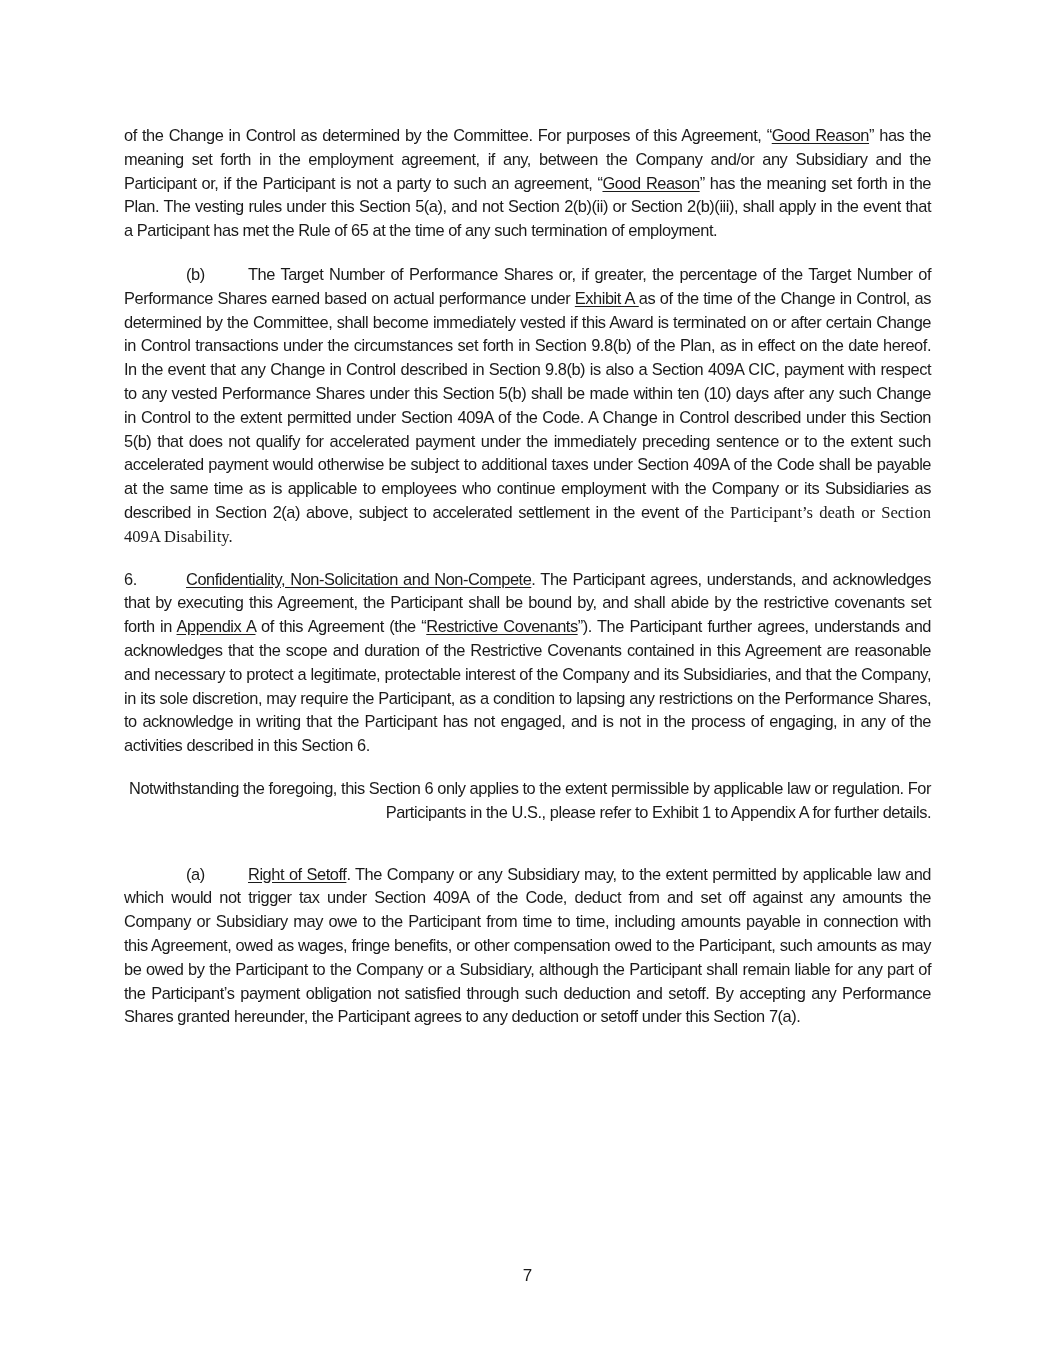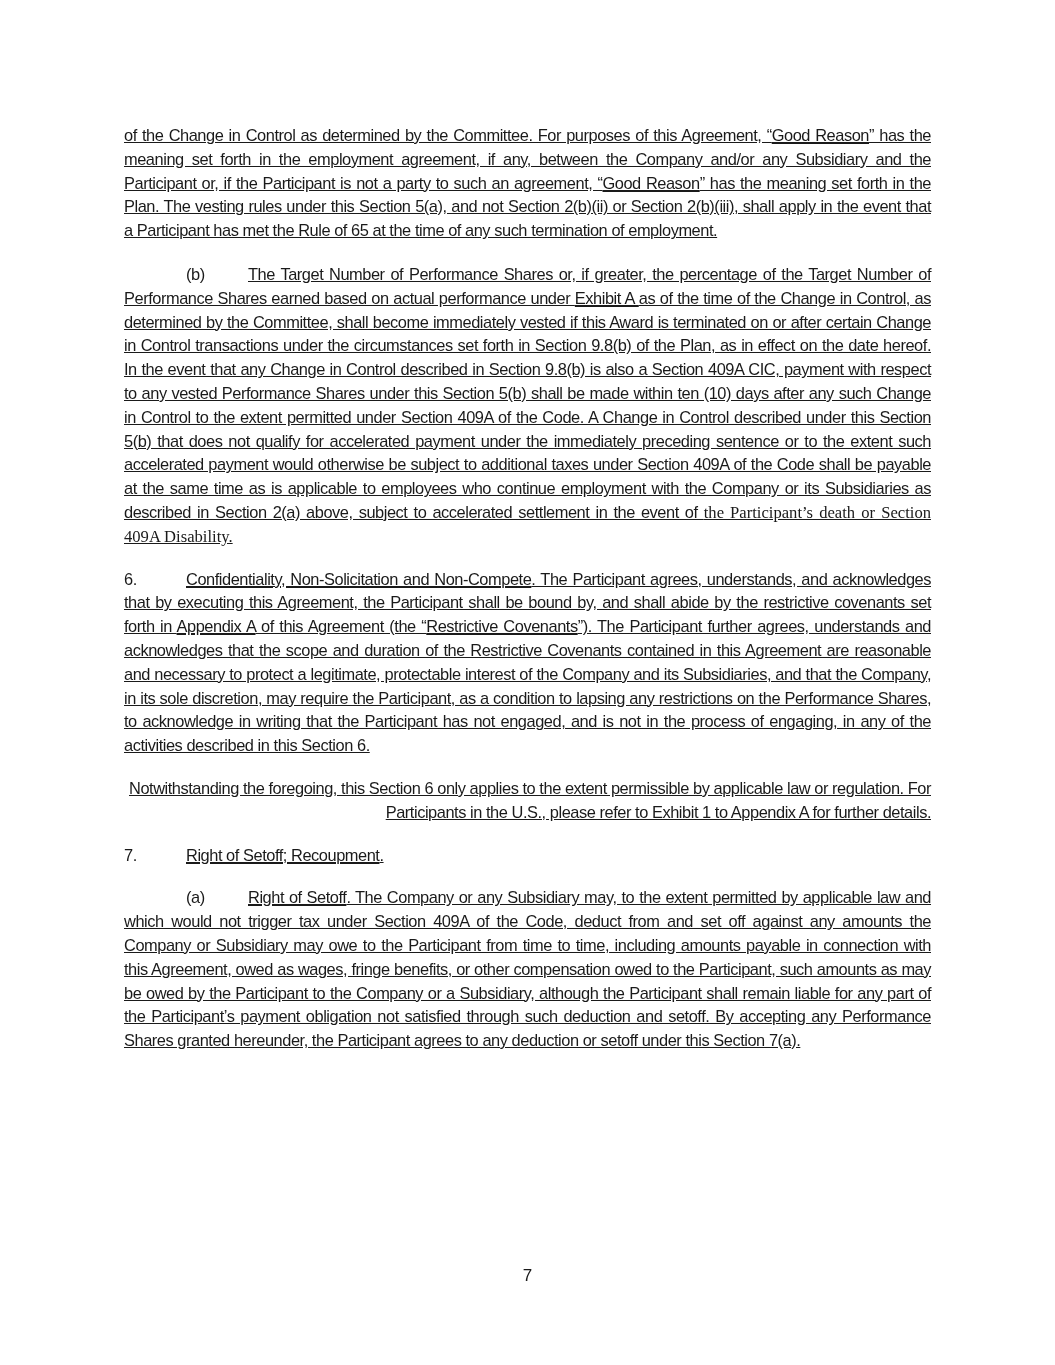--- a/index.html
+++ b/index.html
@@ -21,21 +21,20 @@
       top: 124px;
       width: 807px;
     }
     p {
       margin: 0;
       font-size: 16.4px;
       line-height: 23.8px;
       text-align: justify;
       letter-spacing: -0.45px;
       word-spacing: 0px;
-      text-decoration: underline;
     }
     .gap { height: 20px; }
     .gap-sm { height: 19px; }
     .indent { display: inline-block; width: 62px; }
     .num { display: inline-block; width: 62px; }
     .num-inline { display: inline-block; width: 62px; }
     .u { text-decoration: underline; text-underline-offset: 2px; }
     .serif {
       font-family: "Liberation Serif", serif;
       letter-spacing: 0;
@@ -65,21 +64,20 @@
   <div class="gap-sm"></div>
 
   <p><span class="num">6.</span><span class="u">Confidentiality, Non-Solicitation and Non-Compete</span><span>.  The Participant agrees, understands, and acknowledges that by executing this Agreement, the Participant shall be bound by, and shall abide by the restrictive covenants set forth in </span><span class="u">Appendix A</span><span> of this Agreement (the “</span><span class="u">Restrictive Covenants</span><span>”).  The Participant further agrees, understands and acknowledges that the scope and duration of the Restrictive Covenants contained in this Agreement are reasonable and necessary to protect a legitimate, protectable interest of the Company and its Subsidiaries, and that the Company, in its sole discretion, may require the Participant, as a condition to lapsing any restrictions on the Performance Shares, to acknowledge in writing that the Participant has not engaged, and is not in the process of engaging, in any of the activities described in this Section 6.</span></p>
 
   <div class="gap-sm"></div>
 
   <p style="text-align:right;">Notwithstanding the foregoing, this Section 6 only applies to the extent permissible by applicable law or regulation. For Participants in the U.S., please refer to Exhibit 1 to Appendix A for further details.</p>
 
   <div class="gap-sm"></div>
 
-  <p><span class="num">7.</span><span class="u">Right of Setoff; Recoupment</span><span>.</span></p>
 
   <div class="gap-sm"></div>
 
   <p><span class="indent"></span><span class="num-inline">(a)</span><span class="u">Right of Setoff</span><span>.  The Company or any Subsidiary may, to the extent permitted by applicable law and which would not trigger tax under Section 409A of the Code, deduct from and set off against any amounts the Company or Subsidiary may owe to the Participant from time to time, including amounts payable in connection with this Agreement, owed as wages, fringe benefits, or other compensation owed to the Participant, such amounts as may be owed by the Participant to the Company or a Subsidiary, although the Participant shall remain liable for any part of the Participant’s payment obligation not satisfied through such deduction and setoff.  By accepting any Performance Shares granted hereunder, the Participant agrees to any deduction or setoff under this Section 7(a).</span></p>
 
 </div>
 
 <div class="page-number">7</div>
 
 </body></html>

